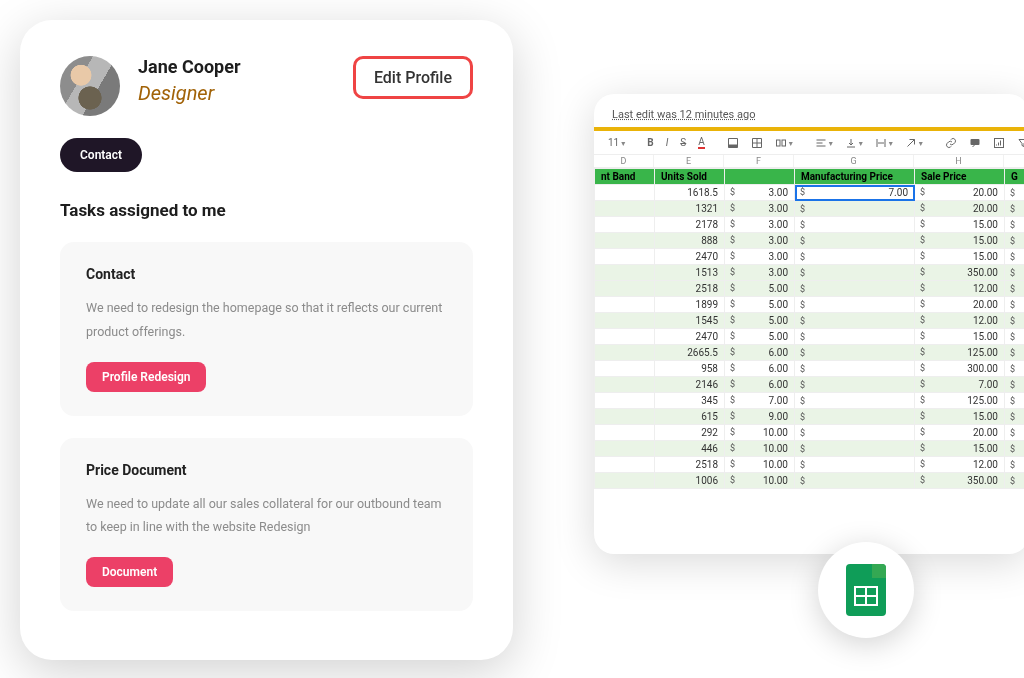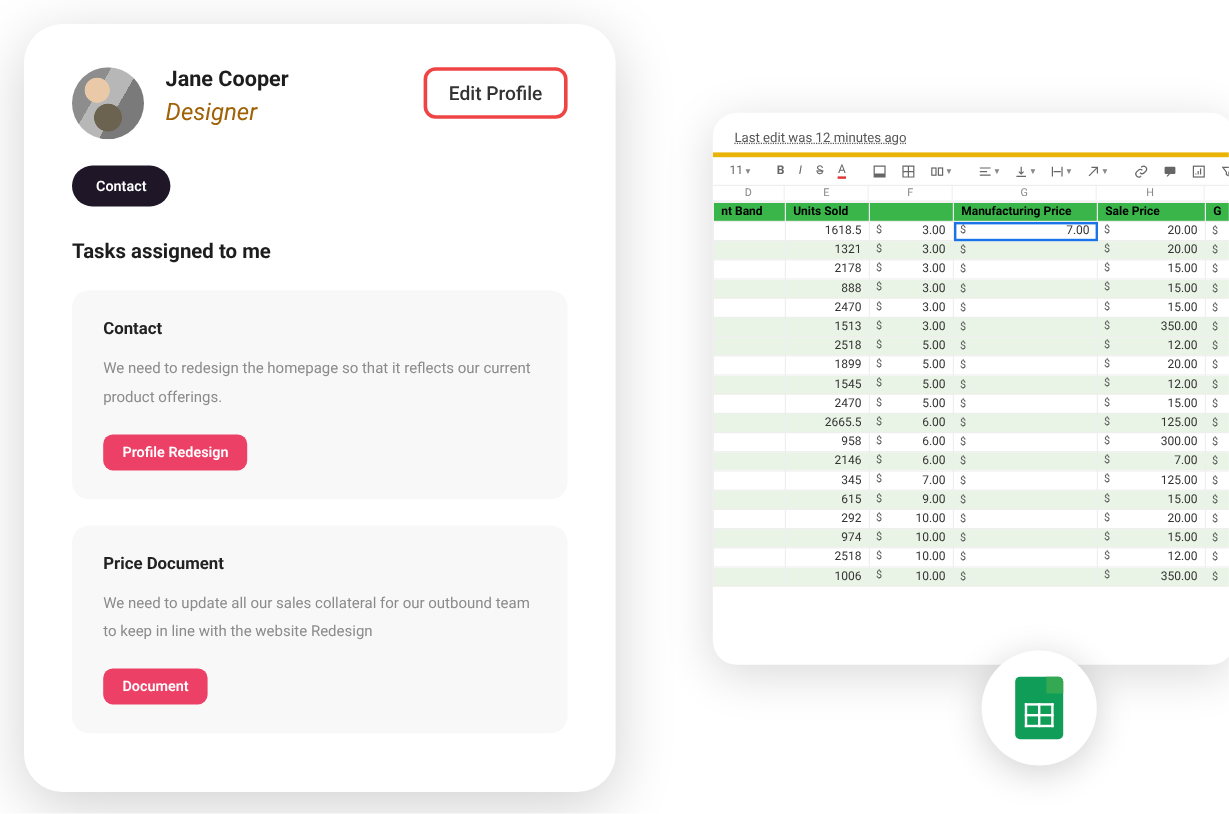--- a/index.html
+++ b/index.html
@@ -361,21 +361,21 @@
         <tr>
           <td></td>
           <td>292</td>
           <td class="cur">10.00</td>
           <td class="cur"></td>
           <td class="cur">20.00</td>
           <td class="cur"></td>
         </tr>
         <tr class="band">
           <td></td>
-          <td>974</td>
+          <td>446</td>
           <td class="cur">10.00</td>
           <td class="cur"></td>
           <td class="cur">15.00</td>
           <td class="cur"></td>
         </tr>
         <tr>
           <td></td>
           <td>2518</td>
           <td class="cur">10.00</td>
           <td class="cur"></td>

